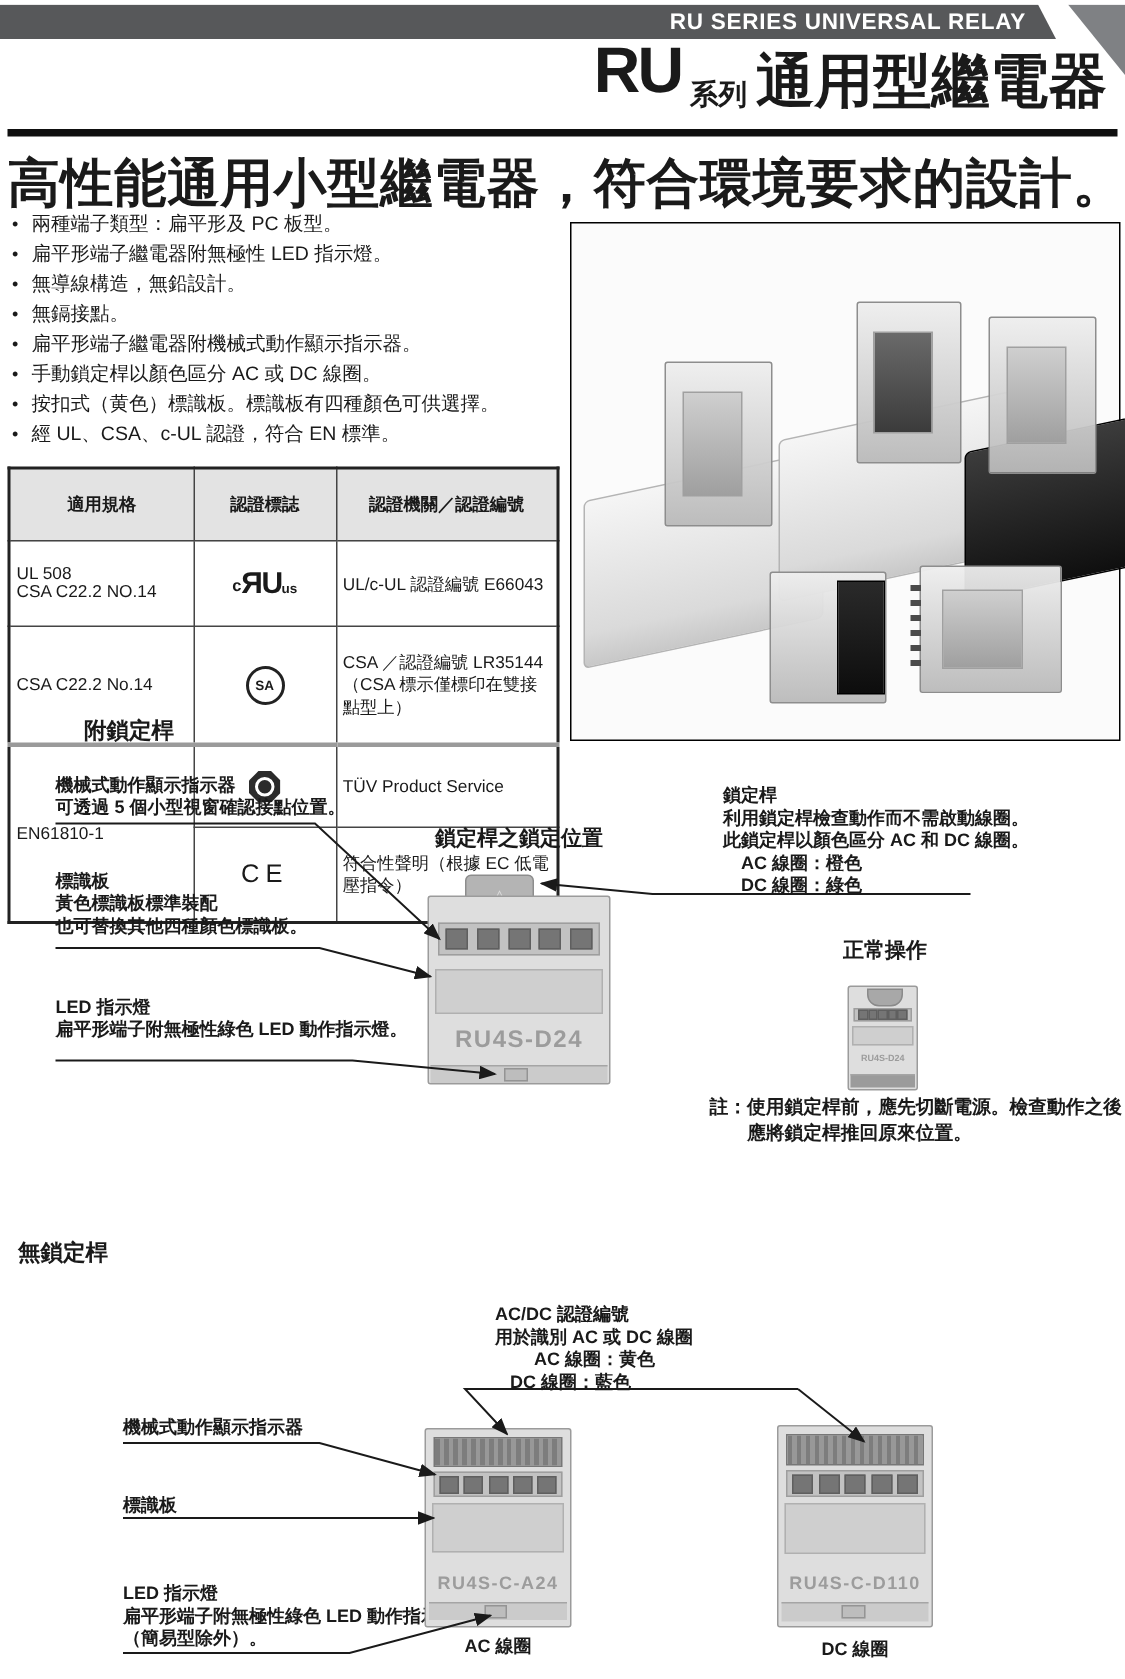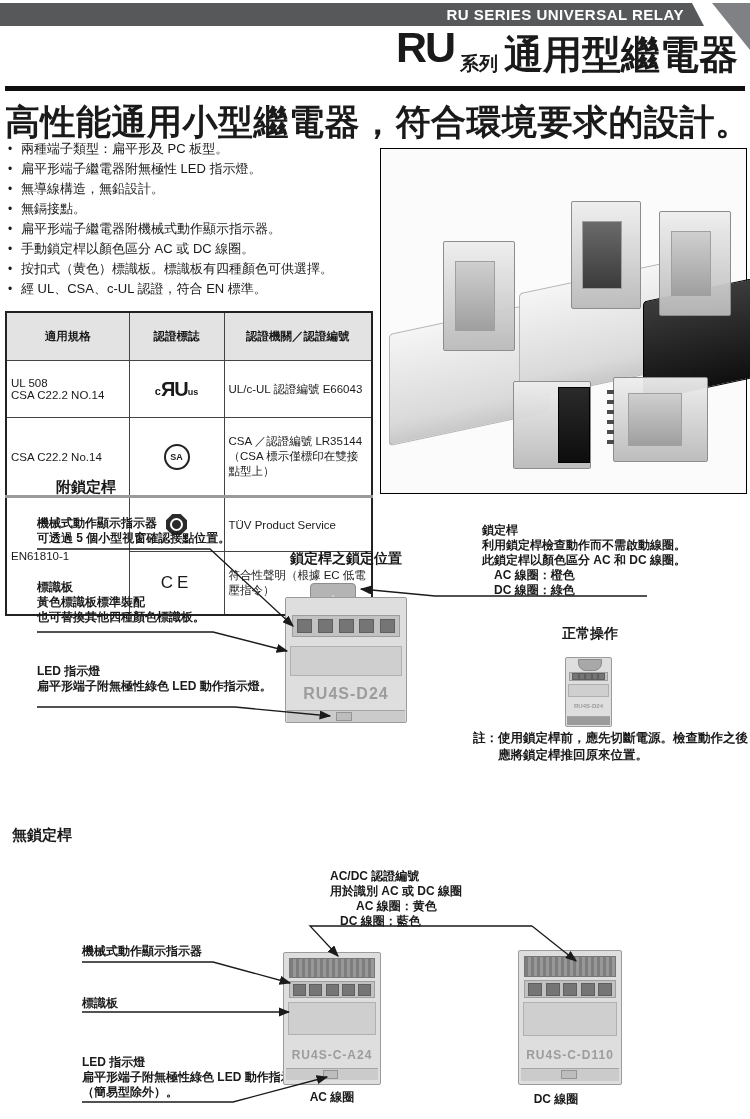--- a/index.html
+++ b/index.html
@@ -289,21 +289,21 @@
       <i style="width:12px;height:11px;"></i>
         <i style="width:12px;height:11px;"></i>
         <i style="width:12px;height:11px;"></i>
         <i style="width:12px;height:11px;"></i>
         <i style="width:12px;height:11px;"></i>
     </div>
     <div class="abs plate" style="left:523px;top:1002px;width:94px;height:34px;"></div>
     <div class="abs rmodel" style="left:523px;top:1048px;width:94px;font-size:12px;">RU4S-C-D110</div>
     <div class="abs base-strip" style="left:521px;top:1068px;width:98px;height:13px;"></div>
     <div class="abs led-notch" style="left:561px;top:1070px;width:16px;height:9px;"></div>
-    <div class="abs caption nowrap" style="left:504px;top:1091px;width:104px;">DC 線圈</div>
+    <div class="abs caption nowrap" style="left:518px;top:1091px;width:104px;">DC 線圈</div>
   </div>
 
   <svg id="leaders" class="abs" viewBox="0 0 750 1119">
     <defs>
       <marker id="arw" markerWidth="9" markerHeight="7" refX="8" refY="3.5" orient="auto">
         <path d="M0,0 L9,3.5 L0,7 Z" fill="#1a1a1a"></path>
       </marker>
     </defs>
     <path d="M37,549 L210,549 L293,626" fill="none" stroke="#1a1a1a" stroke-width="1.3" marker-end="url(#arw)"></path>
     <path d="M37,632 L213,632 L287,651" fill="none" stroke="#1a1a1a" stroke-width="1.3" marker-end="url(#arw)"></path>

